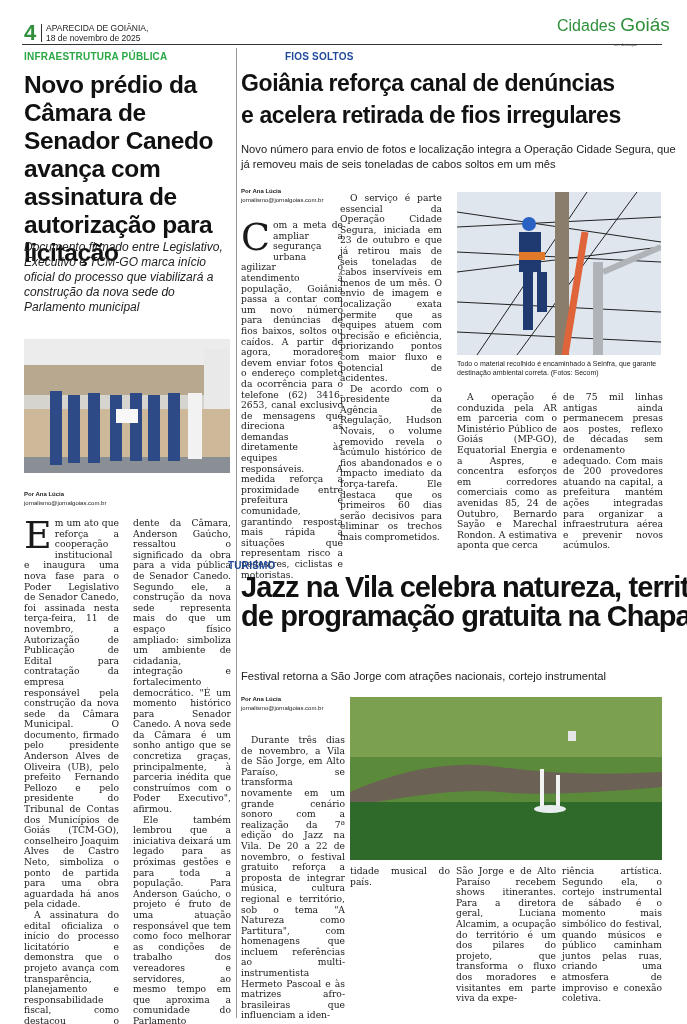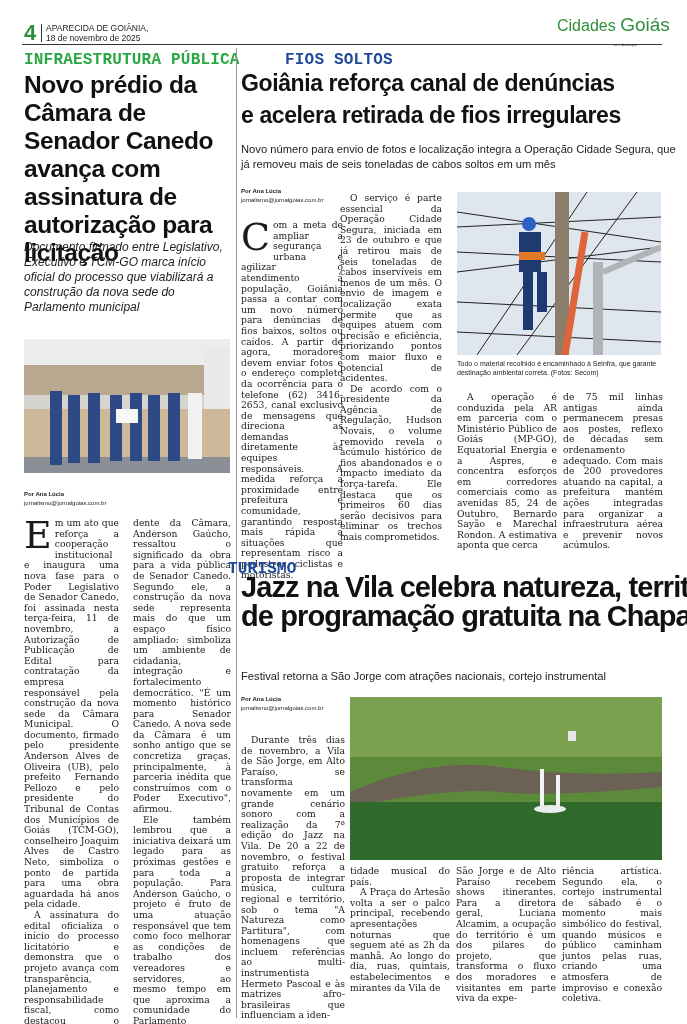--- a/index.html
+++ b/index.html
@@ -12,21 +12,21 @@
   .page-num { left: 24px; top: 22px; font-family: "Liberation Sans", sans-serif; font-weight: bold; font-size: 22px; color: #2f8f3a; line-height: 22px; }
   .head-sep { left: 41px; top: 24px; width: 1px; height: 18px; background: #333; }
   .head-info { left: 46px; top: 23px; font-family: "Liberation Sans", sans-serif; font-size: 8.5px; line-height: 10px; color: #222; }
   .head-rule { left: 22px; top: 44px; width: 640px; height: 1px; background: #333; }
   .logo { left: 557px; top: 16px; font-family: "Liberation Sans", sans-serif; font-weight: normal; font-size: 16px; line-height: 18px; white-space: nowrap; }
   .logo .l1 { color: #2f8f3a; }
   .logo .l2 { color: #2f8f3a; font-size: 19px; }
   .logo-sub { left: 614px; top: 42px; font-family: "Liberation Sans", sans-serif; font-size: 4px; color: #444; }
 
   
-  .kicker { font-family: Liberation Mono, monospace; font-weight: bold; font-size: 16px; letter-spacing: 0.2px; }
+  .kicker { font-family: Liberation Sans, sans-serif; font-weight: bold; font-size: 10px; letter-spacing: 0.2px; }
   .k-green { color: #2aa845; }
   .k-blue { color: #1f4a9a; }
 
   
   .hl { font-family: "Liberation Sans", sans-serif; font-weight: bold; color: #111; letter-spacing: -0.4px; }
   .sub { font-family: "Liberation Sans", sans-serif; color: #222; }
 
   .vrule { width: 1px; background: #999; }
 
   .byline { font-family: "Liberation Sans", sans-serif; font-size: 6px; line-height: 9px; color: #222; }
@@ -176,20 +176,19 @@
     <ellipse cx="200" cy="112" rx="16" ry="4" fill="#e8eeee"></ellipse>
     <rect x="218" y="34" width="8" height="10" fill="#e5e5e5"></rect>
   </svg>
 </div>
 
 <div class="abs col" style="left:241px; top:735px; width:104px;">
   <p>Durante três dias de novembro, a Vila de São Jorge, em Alto Paraíso, se transforma novamente em um grande cenário sonoro com a realização da 7ª edição do Jazz na Vila. De 20 a 22 de novembro, o festival gratuito reforça a proposta de integrar música, cultura regional e território, sob o tema "A Natureza como Partitura", com homenagens que incluem referências ao multi-instrumentista Hermeto Pascoal e às matrizes afro-brasileiras que influenciam a iden-</p>
 </div>
 <div class="abs col" style="left:350px; top:866px; width:100px;">
   <p class="noind">tidade musical do país.</p>
-  <p>A Praça do Artesão volta a ser o palco principal, recebendo apresentações noturnas que seguem até as 2h da manhã. Ao longo do dia, ruas, quintais, estabelecimentos e mirantes da Vila de</p>
 </div>
 <div class="abs col" style="left:456px; top:866px; width:100px;">
   <p class="noind">São Jorge e de Alto Paraíso recebem shows itinerantes. Para a diretora geral, Luciana Alcamim, a ocupação do território é um dos pilares do projeto, que transforma o fluxo dos moradores e visitantes em parte viva da expe-</p>
 </div>
 <div class="abs col" style="left:562px; top:866px; width:100px;">
   <p class="noind">riência artística. Segundo ela, o cortejo instrumental de sábado é o momento mais simbólico do festival, quando músicos e público caminham juntos pelas ruas, criando uma atmosfera de improviso e conexão coletiva.</p>
 </div>
 
 </body></html>

